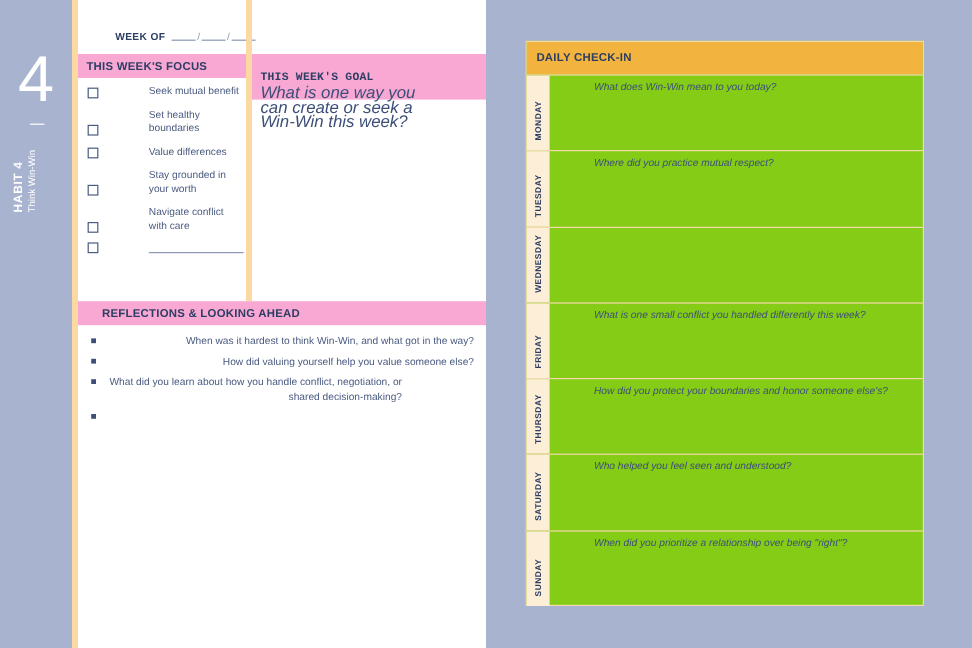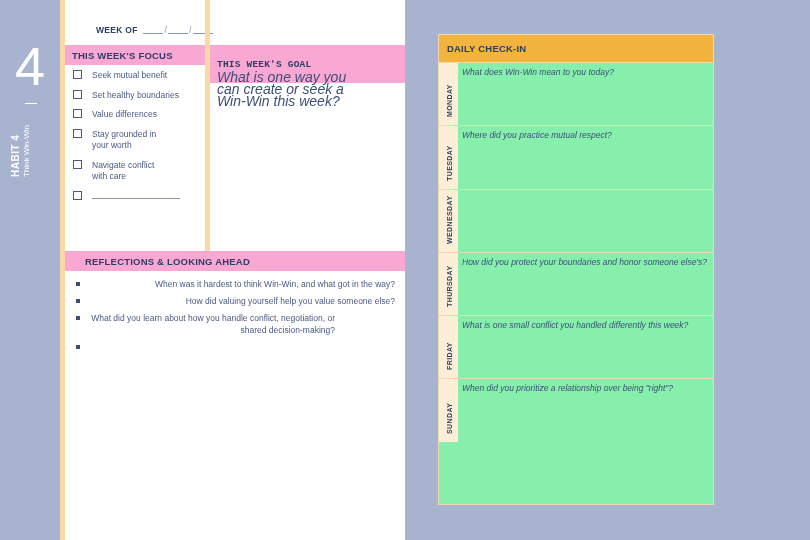--- a/index.html
+++ b/index.html
@@ -23,34 +23,34 @@
   .week-of .slash { color: #8a98b5; font-weight: 400; }
 
   .band { position: absolute; background: #f9a8d4; font-size: 9.5px; font-weight: 700; color: #2c3e63; letter-spacing: 0.2px; padding-left: 7px; display: flex; align-items: center; }
   .band-focus { left: 0; top: 45px; width: 140px; height: 20px; }
   .band-goal { left: 145px; top: 45px; width: 195px; height: 38px; font-family: Liberation Mono, monospace; }
   .band-reflect { left: 0; top: 251px; width: 340px; height: 20px; padding-left: 20px; }
 
   .divider-v { position: absolute; left: 140px; top: 0; width: 5px; height: 251px; background: #fbd9a3; }
 
   .focus-list { position: absolute; left: 8px; top: 70px; width: 130px; list-style: none; }
-  .focus-item { display: flex; align-items: flex-start; font-size: 8.5px; color: #4a5a80; line-height: 11.5px; margin-bottom: 8px; }
+  .focus-item { display: flex; align-items: flex-end; font-size: 8.5px; color: #4a5a80; line-height: 11.5px; margin-bottom: 8px; gap: 32px; }
   .focus-item .cb { flex: 0 0 auto; width: 9px; height: 9px; border: 1px solid #4a5a80; margin-right: 10px; margin-top: 0px; }
   .focus-item.blankline .line { display: inline-block; width: 88px; border-bottom: 1px solid #8a98b5; height: 8px; }
 
   .goal-q { position: absolute; left: 152px; top: 71px; width: 150px; font-size: 14px; font-style: italic; color: #3d4f78; line-height: 12px; }
 
   .reflect-list { position: absolute; left: 10px; top: 278px; width: 320px; list-style: none; }
   .reflect-item { position: relative; padding-left: 14px; font-size: 8.5px; color: #4a5a80; line-height: 12px; margin-bottom: 5px; text-align: right; }
   .reflect-item .bullet { position: absolute; left: 1px; top: 4px; width: 4px; height: 4px; background: #3d4f78; }
 
   
-  .checkin { position: absolute; left: 438px; top: 34px; width: 276px; height: 471px; background: #86efac; border: 1px solid #f3d9ad; }
+  .checkin { position: absolute; left: 438px; top: 34px; width: 332px; height: 471px; background: #84cc16; border: 1px solid #f3d9ad; }
   .checkin-header { height: 27px; background: #f3b33f; color: #2c3e63; font-size: 9.5px; font-weight: 700; display: flex; align-items: center; padding-left: 8px; letter-spacing: 0.2px; }
-  .day-row { position: relative; height: 63.3px; border-top: 1px solid #f3d9ad; display: flex; }
+  .day-row { position: relative; height: 63.3px; border-top: 1px solid #f3d9ad; display: flex; gap: 33px; }
   .day-row:first-of-type { border-top: none; }
   .day-label-col { width: 19px; background: #fdeed8; position: relative; flex: 0 0 auto; }
   .day-label { position: absolute; left: 50%; bottom: 8px; transform-origin: left bottom; transform: rotate(-90deg) translate(0, 50%); font-size: 7px; font-weight: 700; color: #2c3e63; letter-spacing: 0.4px; white-space: nowrap; margin-left: 0; }
   .day-q { padding: 4px 0 0 4px; font-size: 8.5px; font-style: italic; color: #3d4f78; }
 </style>
 </head>
 <body>
 
 <div class="sidebar">
   <div class="habit-num">4</div>
@@ -124,29 +124,35 @@
       </div>
     <div class="day-q">Where did you practice mutual respect?</div>
   </div>
   <div class="day-row">
     <div class="day-label-col">
         <span class="day-label">WEDNESDAY</span>
       </div>
   </div>
   <div class="day-row">
     <div class="day-label-col">
+        <span class="day-label">FRIDAY</span>
+      </div>
+    <div class="day-q">What is one small conflict you handled differently this week?</div>
+  </div>
+  <div class="day-row">
+    <div class="day-label-col">
         <span class="day-label">THURSDAY</span>
       </div>
     <div class="day-q">How did you protect your boundaries and honor someone else's?</div>
   </div>
   <div class="day-row">
     <div class="day-label-col">
-        <span class="day-label">FRIDAY</span>
+        <span class="day-label">SATURDAY</span>
       </div>
-    <div class="day-q">What is one small conflict you handled differently this week?</div>
+    <div class="day-q">Who helped you feel seen and understood?</div>
   </div>
   <div class="day-row">
     <div class="day-label-col">
         <span class="day-label">SUNDAY</span>
       </div>
     <div class="day-q">When did you prioritize a relationship over being "right"?</div>
   </div>
 </div>
 
 </body></html>

